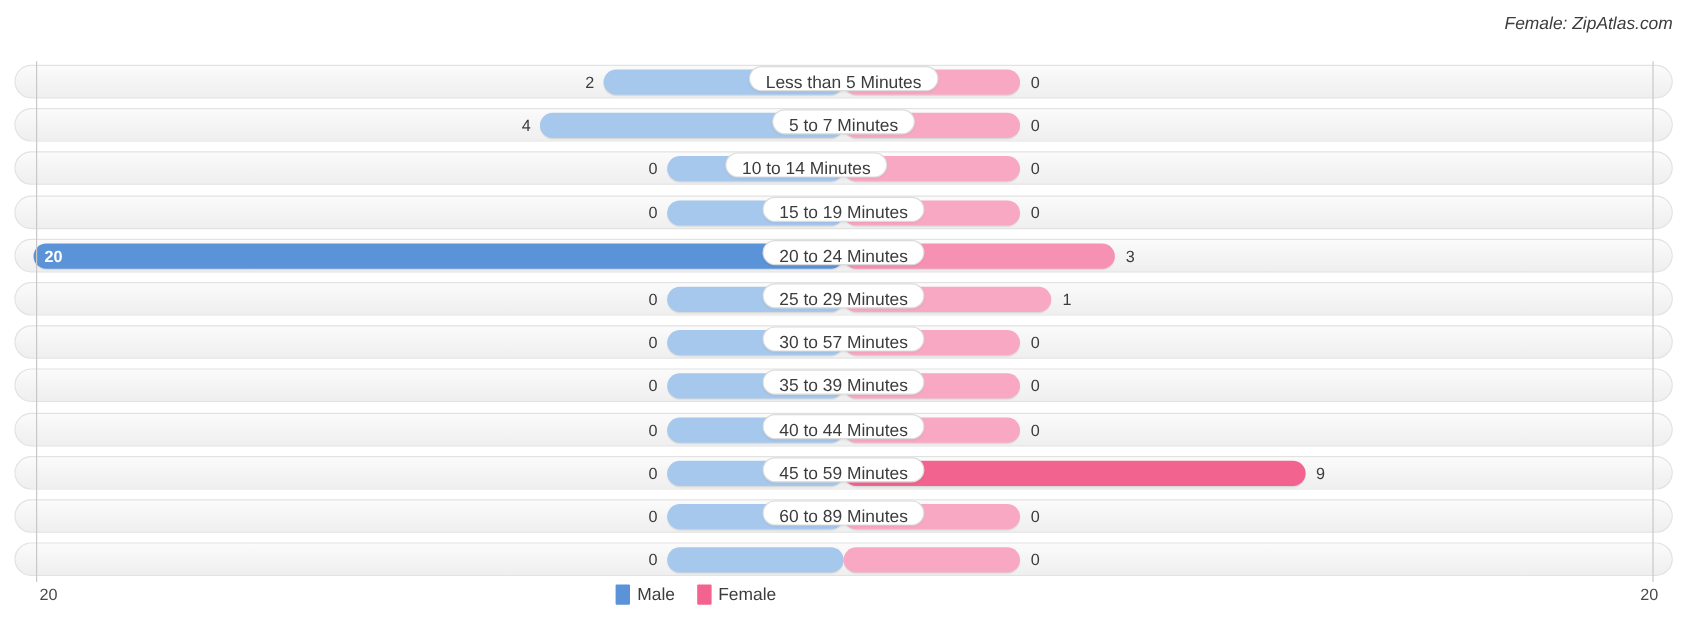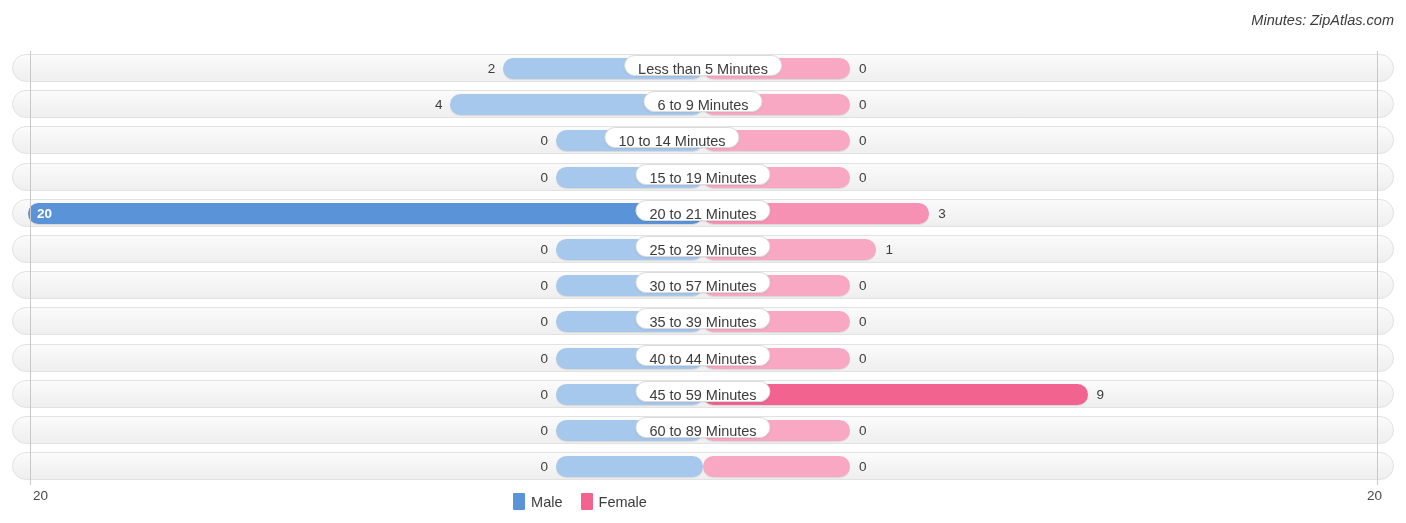--- a/index.html
+++ b/index.html
@@ -140,21 +140,21 @@
     top: 3px;
     font-size: 13.5px;
     color: #4a4a4a;
     white-space: nowrap;
   }
   #tick-left  { left: 33px; }
   #tick-right { right: 24px; }
 
   #legend {
     position: absolute;
-    left: 0; top: 8px;
+    left: 0; top: 2px;
     width: 1160px;
     display: flex;
     justify-content: center;
     align-items: center;
     gap: 18px;
   }
   .legend-item {
     display: flex;
     align-items: center;
     gap: 6px;
@@ -168,42 +168,42 @@
   }
   .swatch.male   { background: #5b93d8; }
   .swatch.female { background: #f2638f; }
 </style>
 </head>
 <body>
 
 <div id="page">
 
   <div id="header">
-    <div id="chart-source">Minutes: ZipAtlas.com</div>
+    <div id="chart-source">Female: ZipAtlas.com</div>
   </div>
 
   <div id="plot">
     <div class="axis-line" id="axis-left"></div>
     <div class="axis-line" id="axis-right"></div>
     <div id="rows-host">
         <div class="row">
           <div class="track"></div>
           <div class="bar male" style="left: 503.2px; width: 199.8px;"></div>
           <div class="bar female" style="left: 703px; width: 147px;"></div>
           <div class="val left" style="left: 437.2px; width: 58px;">2</div>
           <div class="val right" style="left: 859px; width: 60px;">0</div>
           <div class="pill" style="left: 703px;">Less than 5 Minutes</div>
         </div>
         <div class="row">
           <div class="track"></div>
           <div class="bar male" style="left: 450.4px; width: 252.6px;"></div>
           <div class="bar female" style="left: 703px; width: 147px;"></div>
           <div class="val left" style="left: 384.4px; width: 58px;">4</div>
           <div class="val right" style="left: 859px; width: 60px;">0</div>
-          <div class="pill" style="left: 703px;">6 to 9 Minutes</div>
+          <div class="pill" style="left: 703px;">5 to 7 Minutes</div>
         </div>
         <div class="row">
           <div class="track"></div>
           <div class="bar male" style="left: 556px; width: 147px;"></div>
           <div class="bar female" style="left: 703px; width: 147px;"></div>
           <div class="val left" style="left: 490px; width: 58px;">0</div>
           <div class="val right" style="left: 859px; width: 60px;">0</div>
           <div class="pill" style="left: 672px;">10 to 14 Minutes</div>
         </div>
         <div class="row">
@@ -213,21 +213,21 @@
           <div class="val left" style="left: 490px; width: 58px;">0</div>
           <div class="val right" style="left: 859px; width: 60px;">0</div>
           <div class="pill" style="left: 703px;">15 to 19 Minutes</div>
         </div>
         <div class="row">
           <div class="track"></div>
           <div class="bar male hi" style="left: 28px; width: 675px;"></div>
           <div class="bar female mid" style="left: 703px; width: 226.2px;"></div>
           <div class="val left inside" style="left: 37px; text-align: left; width: 60px;">20</div>
           <div class="val right" style="left: 938.2px; width: 60px;">3</div>
-          <div class="pill" style="left: 703px;">20 to 21 Minutes</div>
+          <div class="pill" style="left: 703px;">20 to 24 Minutes</div>
         </div>
         <div class="row">
           <div class="track"></div>
           <div class="bar male" style="left: 556px; width: 147px;"></div>
           <div class="bar female" style="left: 703px; width: 173.4px;"></div>
           <div class="val left" style="left: 490px; width: 58px;">0</div>
           <div class="val right" style="left: 885.4px; width: 60px;">1</div>
           <div class="pill" style="left: 703px; text-align: center;">25 to 29 Minutes</div>
         </div>
         <div class="row">

